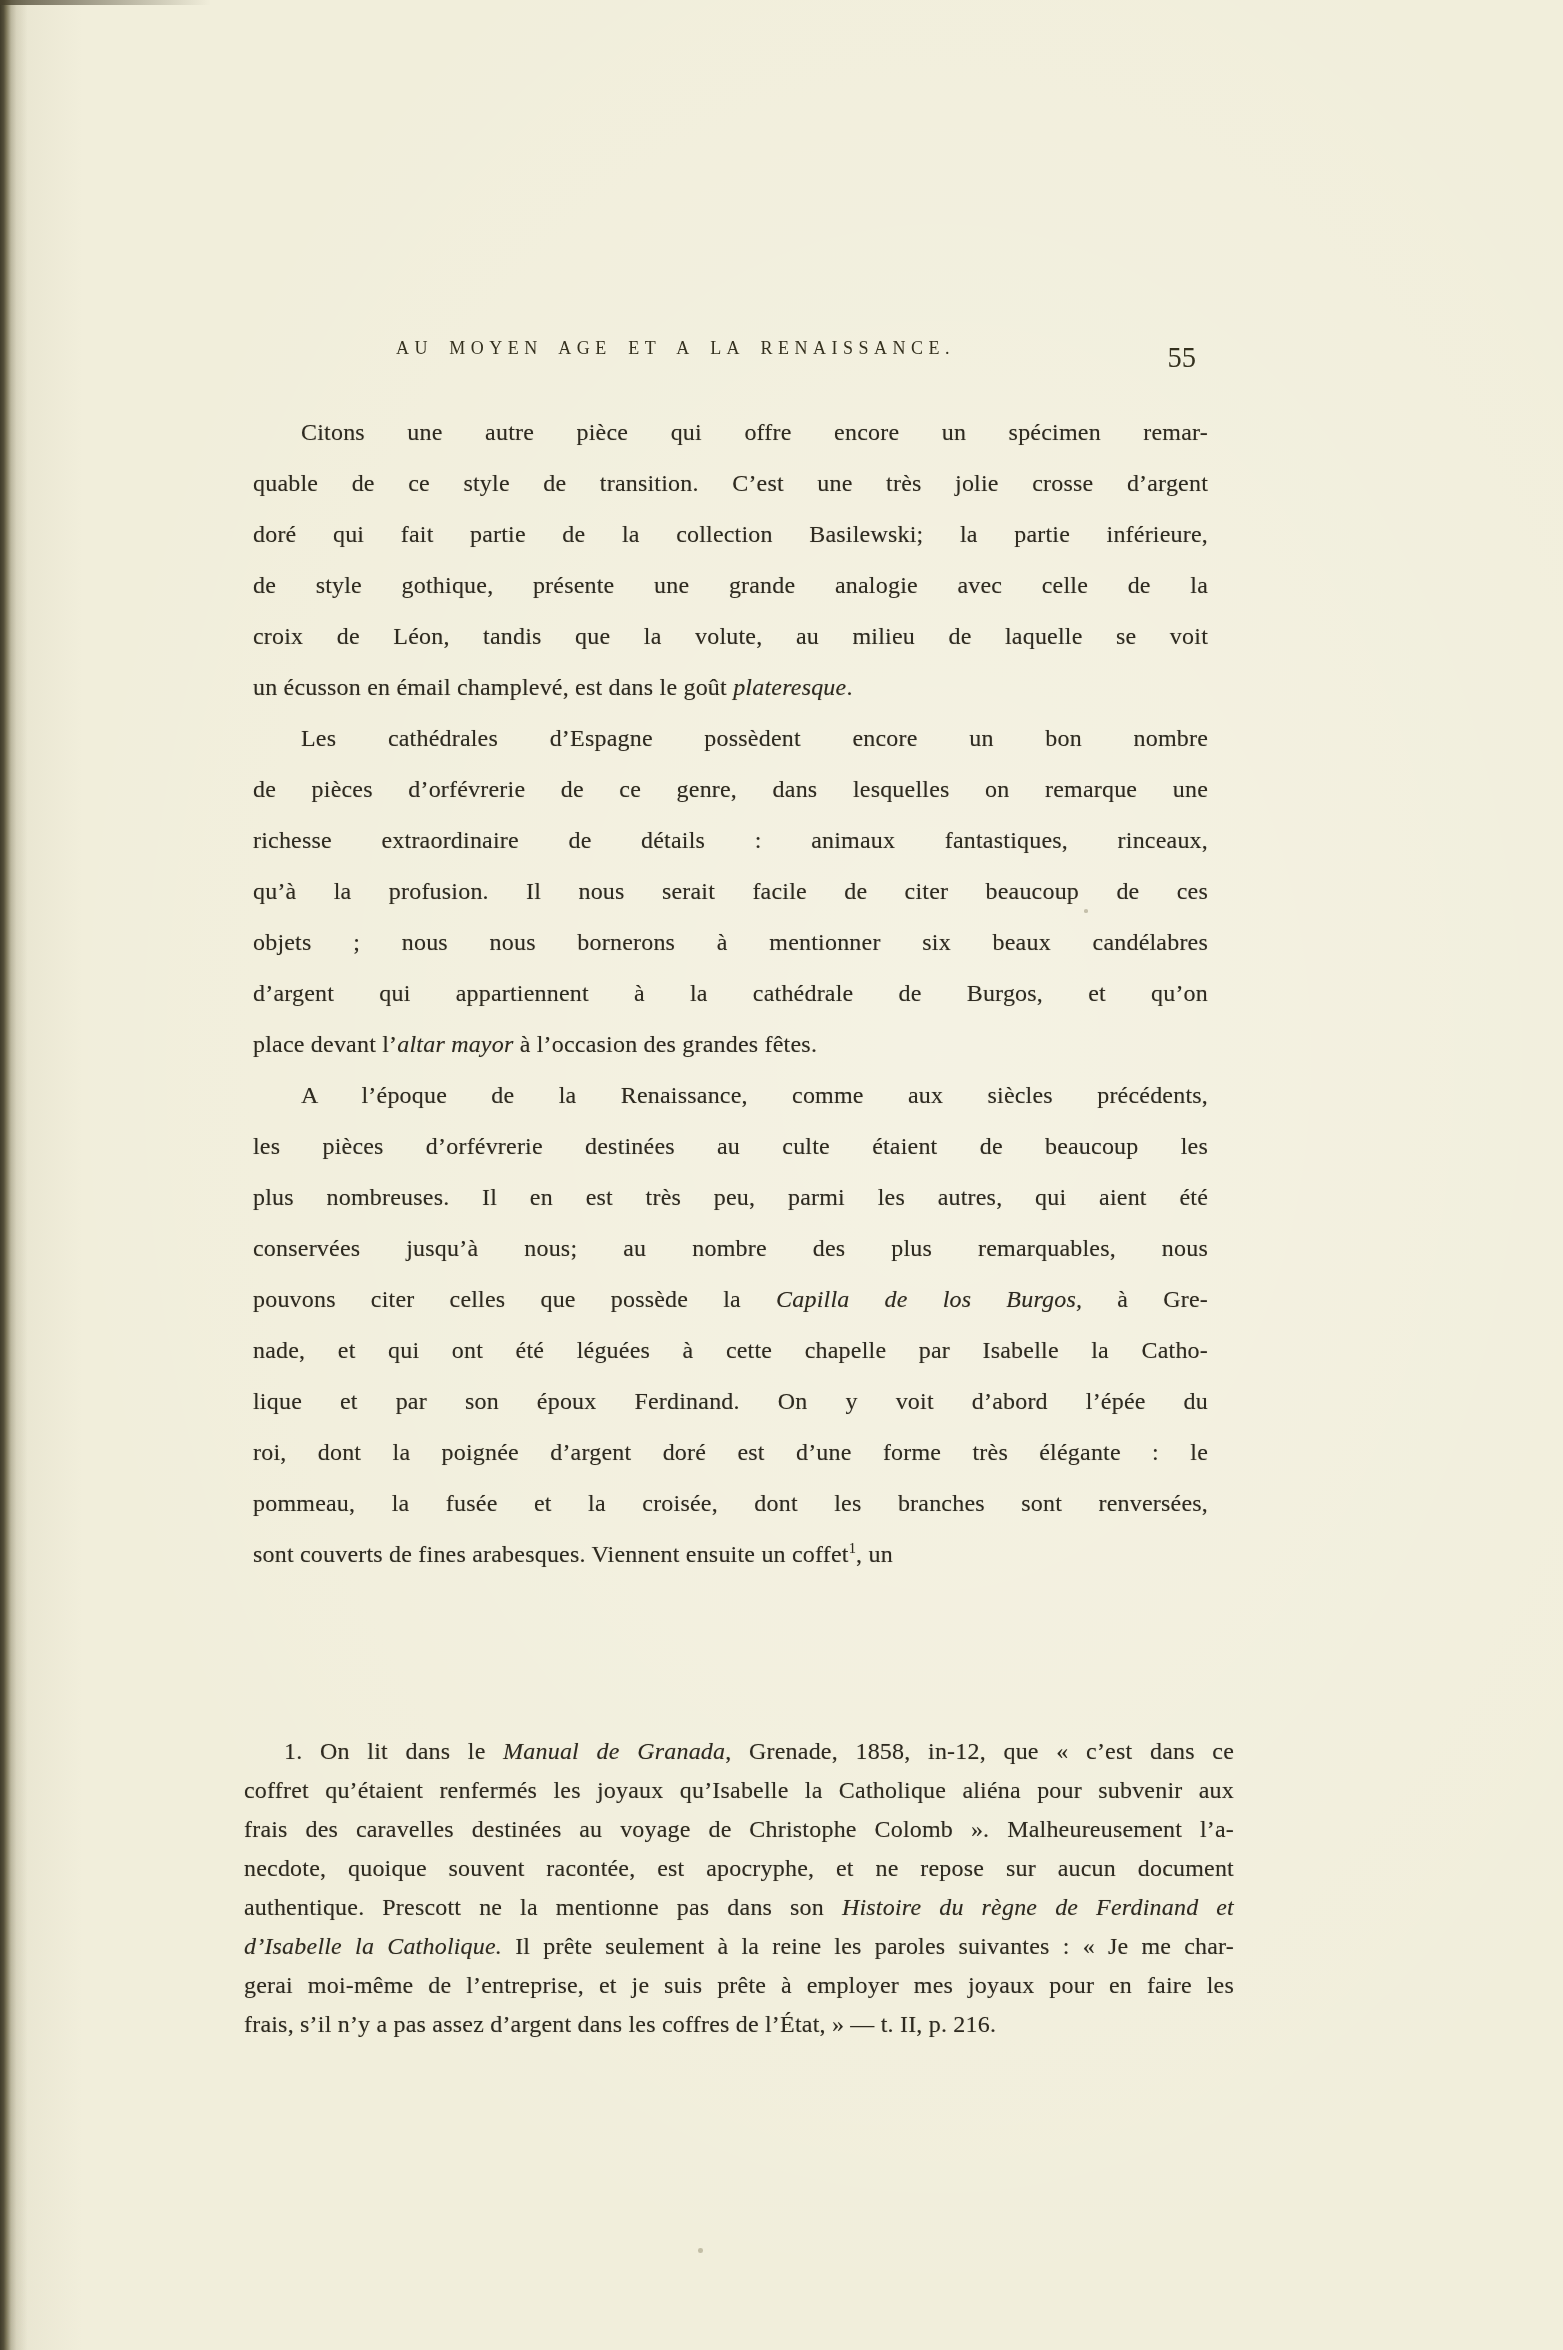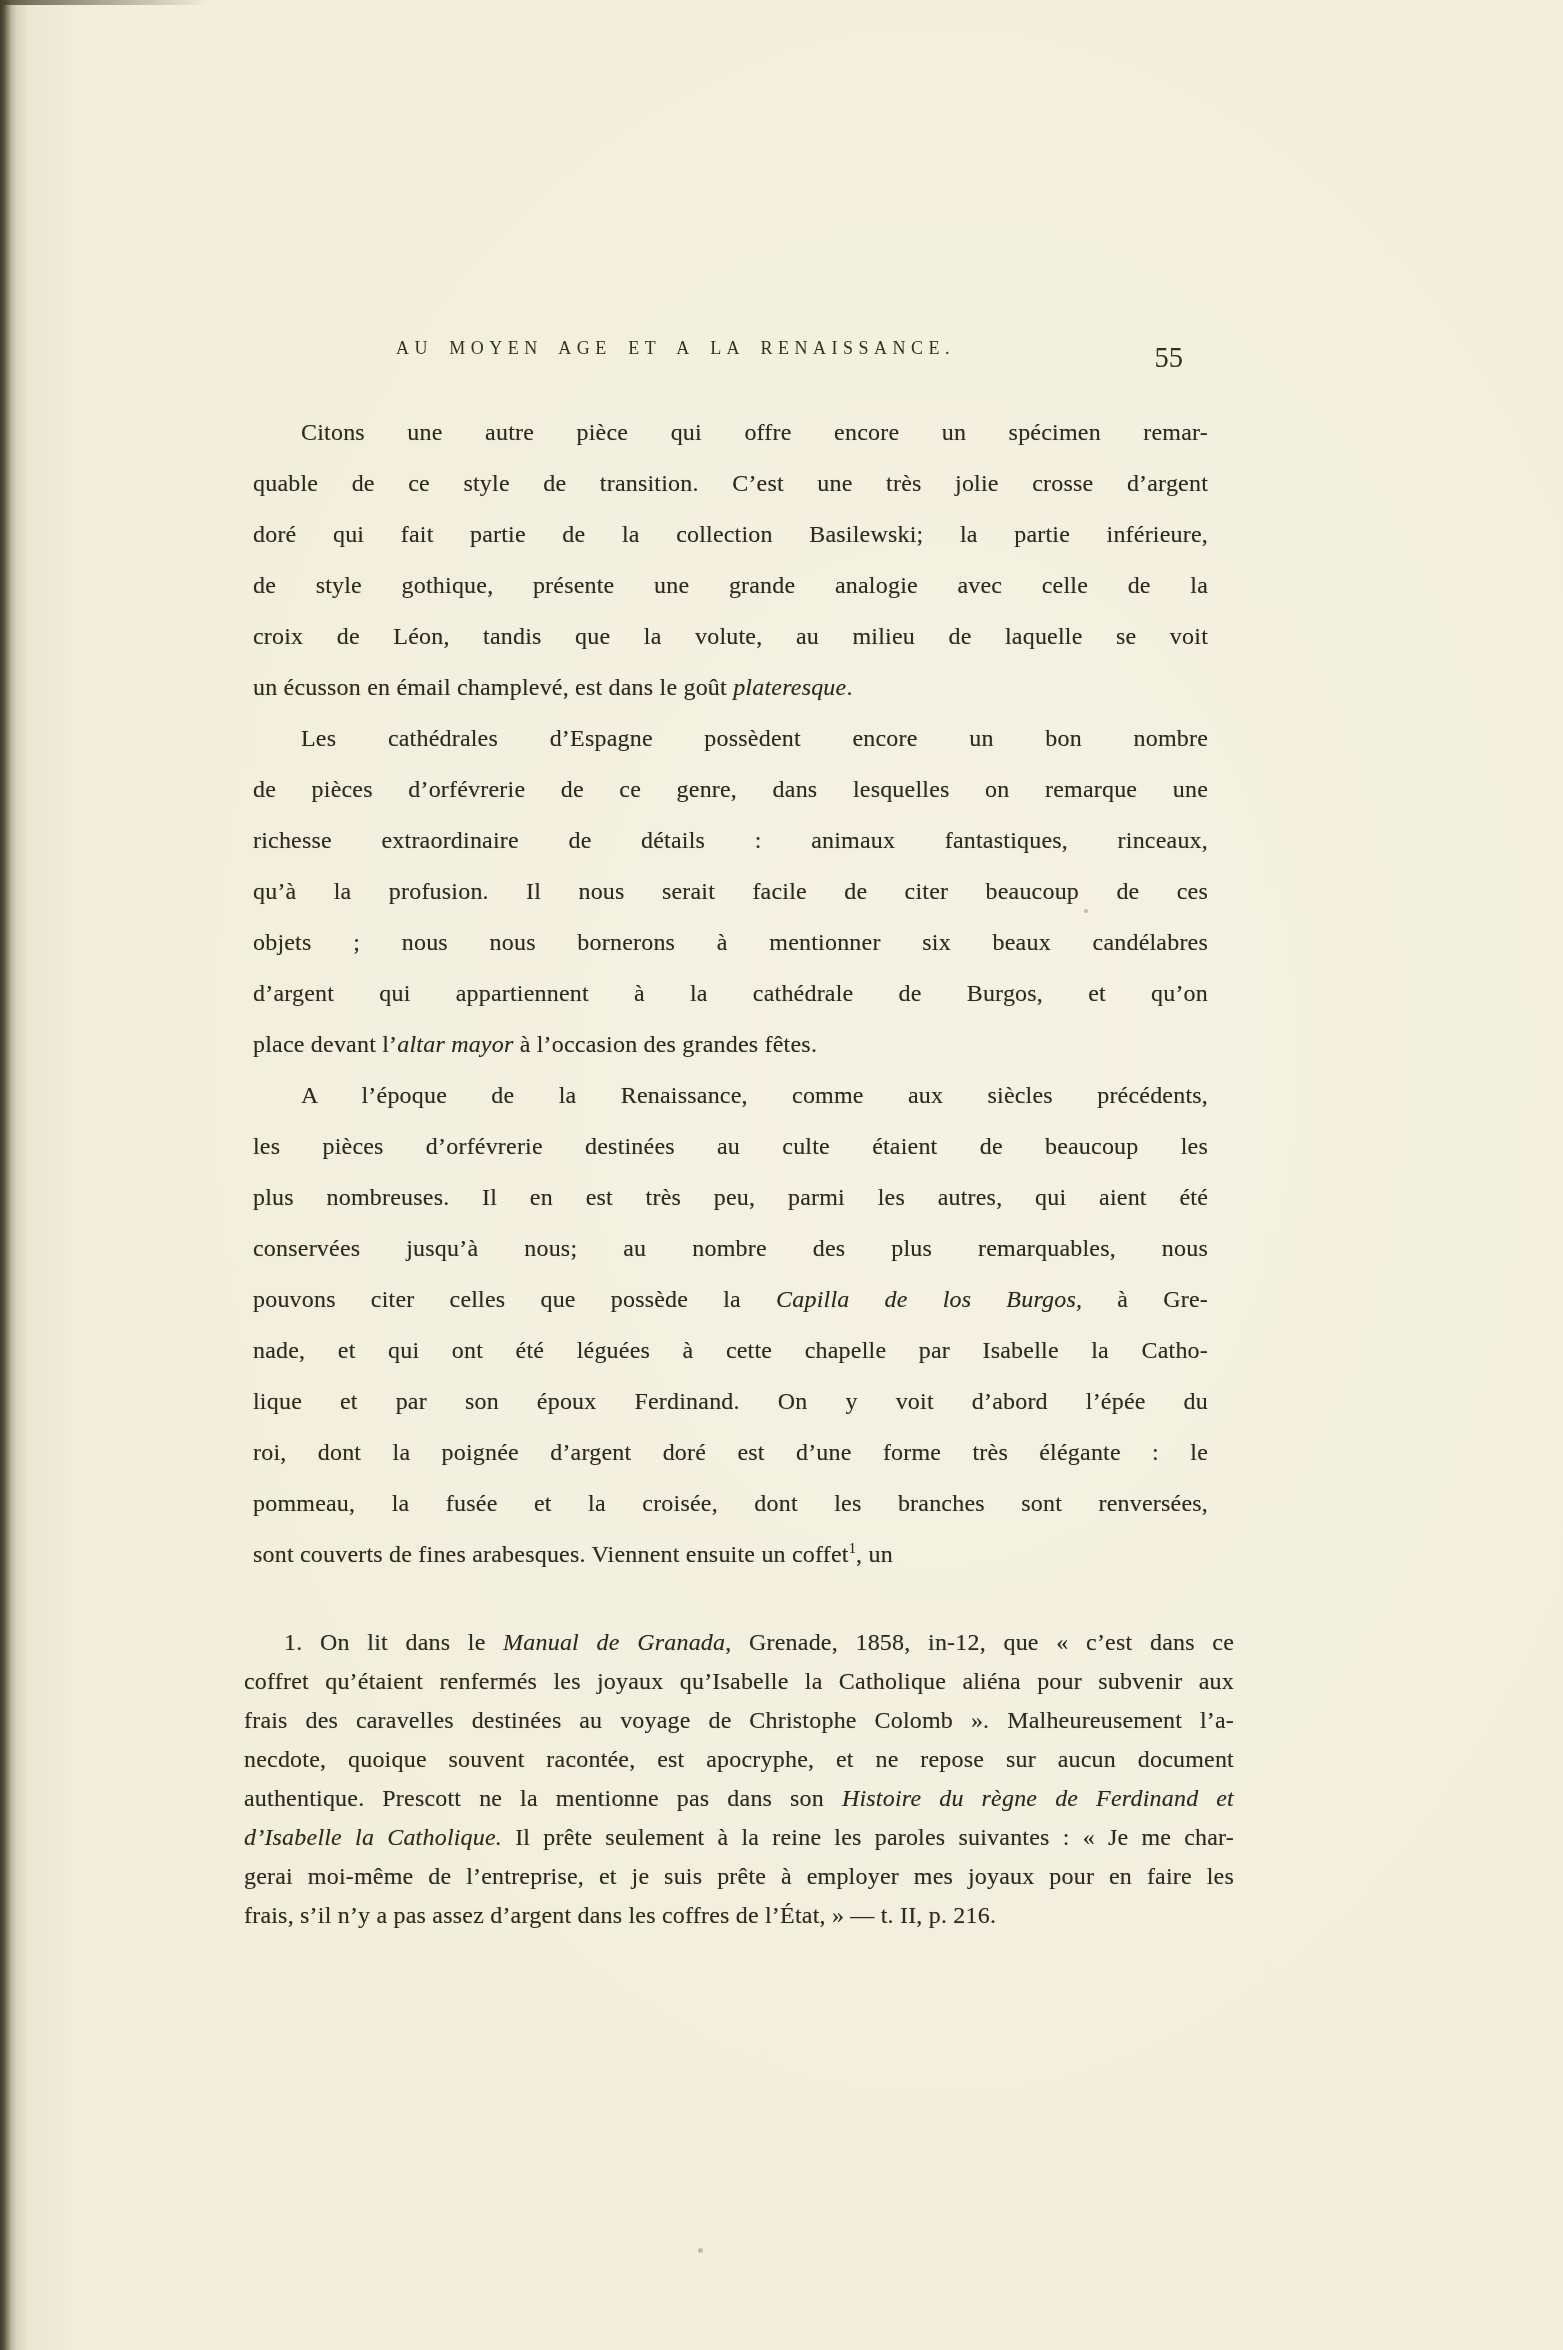--- a/index.html
+++ b/index.html
@@ -42,34 +42,34 @@
   .running-title{
     position:absolute;left:0;right:110px;top:0;
     text-align:center;
     font-size:18px;
     letter-spacing:5.5px;
     word-spacing:6.4px;
     color:#35311f;
     white-space:nowrap;
   }
   .folio{
-    position:absolute;right:25px;top:3.7px;
+    position:absolute;right:12px;top:3.7px;
     font-size:28.5px;
     color:#35311f;
   }
   .body-text{
     position:absolute;
     left:253px;top:407px;width:955px;
     font-size:24px;
     line-height:51px;
     letter-spacing:0.2px;
   }
   .footnote{
     position:absolute;
-    left:244px;top:1623px;width:990px;
+    left:244px;top:1732px;width:990px;
     font-size:24px;
     line-height:39px;
     letter-spacing:0.2px;
   }
   .line{
     text-align:justify;
     text-align-last:justify;
     white-space:normal;
     text-shadow:0 0 0.9px rgba(46,42,32,0.35);
   }

